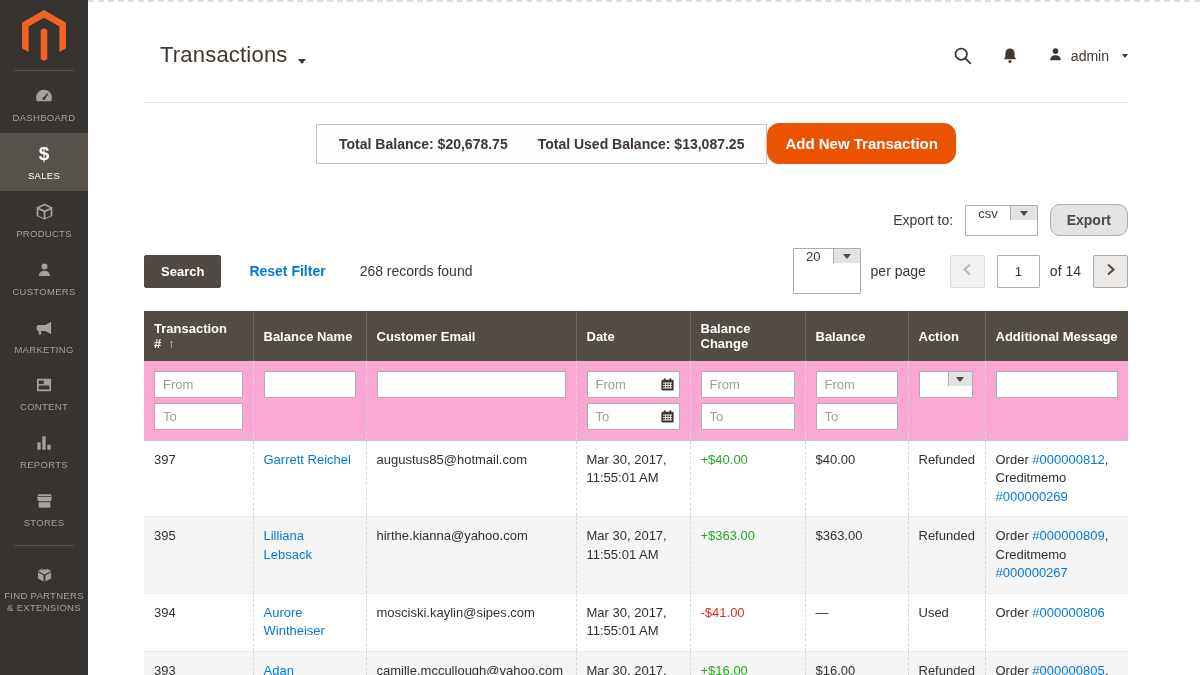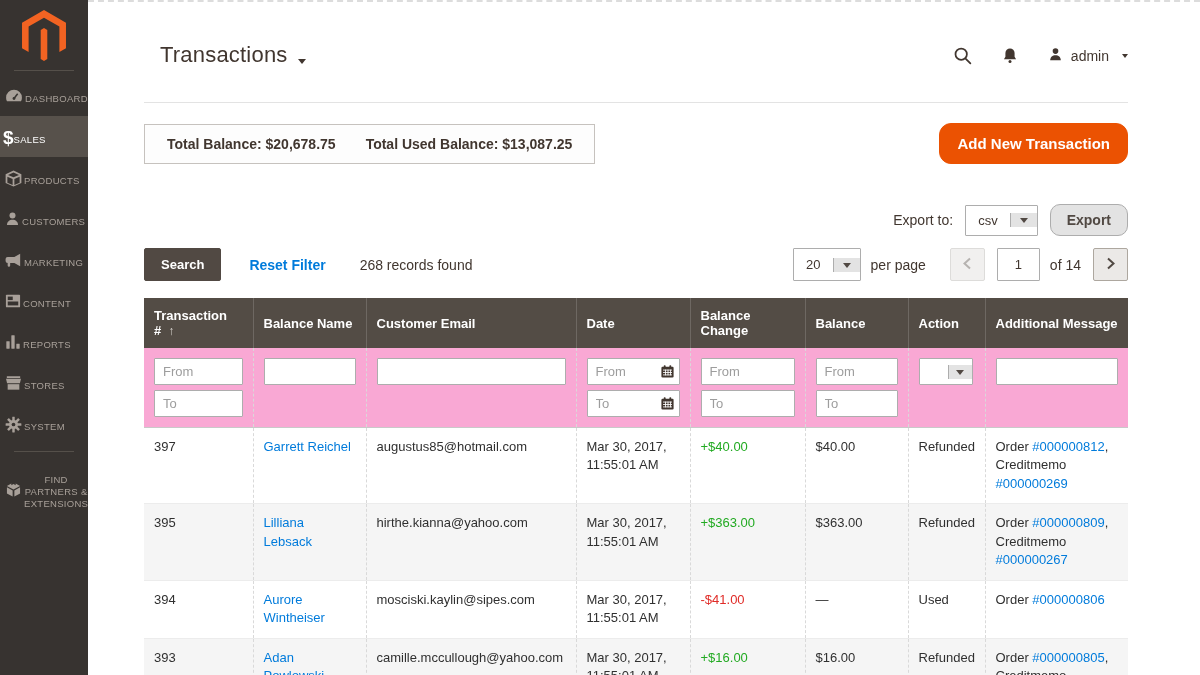--- a/index.html
+++ b/index.html
@@ -7,55 +7,55 @@
   body {
     width:1200px; height:675px; overflow:hidden; background:#fff;
     font-family:"Liberation Sans", sans-serif; color:#41362f;
   }
   
   .sidebar { position:fixed; left:0; top:0; width:88px; height:675px; background:var(--sidebar-bg,#373330); z-index:2; }
   .logo { height:70px; display:flex; align-items:center; justify-content:center; cursor:pointer; }
   .sb-divider { height:1px; background:#55504a; margin:0 14px; }
   .menu { display:flex; flex-direction:column; margin-top:4px; }
   .menu .sb-divider { margin:7px 14px; }
-  .menu-item { display:flex; flex-direction:row; align-items:center; padding:10px 3px 9px; cursor:pointer; color:#a8a099; }
+  .menu-item { display:flex; flex-direction:column; align-items:center; padding:10px 3px 9px; cursor:pointer; color:#a8a099; }
   .menu-item.active { background:var(--sidebar-active-bg,#57514b); color:#fff; }
   .mi-icon { height:22px; display:flex; align-items:center; justify-content:center; }
   .mi-icon svg { display:block; }
   .dollar { font-size:19px; font-weight:bold; line-height:1; }
   .mi-label { font-size:9.5px; letter-spacing:.3px; margin-top:5px; text-align:center; line-height:1.25; }
   
   .main { margin-left:88px; height:675px; padding:0 72px 0 56px; border-top:2px dashed #dcdcdc; overflow:hidden; background:#fff; }
   .page-header { display:flex; justify-content:space-between; align-items:center; padding:24px 0 18px; border-bottom:1px solid #e3e3e3; }
   .title-wrap { margin:16px; font-size:22px; font-weight:400; display:flex; align-items:flex-end; letter-spacing:.2px; cursor:pointer; }
   .caret { width:0; height:0; border:4px solid transparent; border-top:5px solid #41362f; margin-left:10px; margin-top:5px; }
   .caret.small { border-width:3.5px; border-top-width:4.5px; margin-left:6px; margin-top:4px; }
   .hdr-right { display:flex; align-items:flex-end; gap:27px; }
   .hicon { cursor:pointer; display:flex; }
   .admin-wrap { display:flex; align-items:center; gap:7px; font-size:14px; cursor:pointer; }
   
-  .summary-row { display:flex; justify-content:space-between; align-items:center; margin-top:20px; }
+  .summary-row { display:flex; justify-content:center; align-items:center; margin-top:20px; }
   .balance-box { border:1px solid #c6c2be; background:#fdfdfd; padding:11px 22px; display:flex; gap:30px; font-size:14px; font-weight:bold; }
   .btn-primary { background:var(--accent,#eb5202); color:#fff; border:1px solid var(--accent,#eb5202); font-size:15px; font-weight:bold; padding:11px 17px; border-radius:12px; font-family:inherit; cursor:pointer; }
   
   .export-row { display:flex; justify-content:flex-end; align-items:center; gap:12px; margin-top:40px; font-size:14px; }
-  .msel { display:flex; align-items:center; border:1px solid #adadad; background:#fff; border-radius:1px; cursor:pointer; }
+  .msel { display:flex; align-items:flex-start; border:1px solid #adadad; background:#fff; border-radius:1px; cursor:pointer; }
   .msel .val { display:flex; align-items:center; padding:0 12px; font-size:13px; color:#41362f; min-width:26px; }
   .msel .btn { width:27px; background:#e3e3e3; border-left:1px solid #adadad; display:flex; align-items:center; justify-content:center; }
   .tri { width:0; height:0; border:4px solid transparent; border-top:5px solid #514943; margin-top:5px; }
   .export-row .msel { height:31px; }
   .btn-secondary { background:#e3e3e3; border:1px solid #adadad; color:#514943; font-weight:bold; font-size:14px; padding:7px 16px; border-radius:10px; font-family:inherit; cursor:pointer; }
   
   .toolbar-row { display:flex; justify-content:space-between; align-items:center; margin-top:12px;gap:12px; }
   .tb-left { display:flex; align-items:center; }
   .btn-search { background:#514943; color:#fff; border:1px solid #514943; font-weight:bold; font-size:13px; padding:8px 16px; border-radius:2px; font-family:inherit; cursor:pointer; }
   .reset-link { color:var(--link,#007bdb); font-weight:bold; font-size:14px; margin-left:28px; cursor:pointer; }
   .records { margin-left:34px; font-size:14px; }
   .tb-right { display:flex; align-items:center; }
-  .per-page { height:33px; margin-right:10px; }
+  .per-page { height:46px; margin-right:10px; }
   .pp-label { font-size:14px; margin-right:24px; }
   .pg-btn { width:35px; height:33px; display:flex; align-items:center; justify-content:center; border-radius:2px; cursor:pointer; background:#f1f0ef; border:1px solid #dddcda; padding:0; }
   .pg-btn.next { background:#ebe9e7; border:1px solid #ada79f; }
   .pg-input { width:43px; height:33px; border:1px solid #adadad; text-align:center; font-size:13px; color:#41362f; margin:0 10px 0 12px; border-radius:1px; font-family:inherit; }
   .pg-of { font-size:14px; margin-right:12px; }
   
   .grid { width:100%; border-collapse:collapse; table-layout:fixed; margin-top:17px; }
   .grid th { background:var(--table-header-bg,#534c45); color:#fff; font-size:13px; font-weight:bold; text-align:left; padding:10px; border-left:1px solid rgba(255,255,255,.16); vertical-align:middle; }
   .grid th:first-child { border-left:none; }
   .sort-arrow { margin-left:7px; font-size:12px; color:#d8d4cf; font-weight:normal; }
@@ -157,33 +157,20 @@
           <span class="mi-label">REPORTS</span>
         </div>
         <div class="menu-item">
           <span class="mi-icon">
             <svg width="21" height="20" viewBox="0 0 24 24" fill="currentColor">
               <path d="M4 4h16v2H4zM3 7h18l-1.3 5.2H4.3L3 7z"></path>
               <path d="M5 13.4h14V20H5z"></path>
             </svg>
           </span>
           <span class="mi-label">STORES</span>
-        </div>
-        <div class="menu-item">
-          <span class="mi-icon">
-            <svg width="21" height="21" viewBox="0 0 24 24" fill="currentColor">
-              <rect x="10.6" y="3" width="2.8" height="18" rx="0.4"></rect>
-              <rect x="10.6" y="3" width="2.8" height="18" rx="0.4" transform="rotate(45 12 12)"></rect>
-              <rect x="10.6" y="3" width="2.8" height="18" rx="0.4" transform="rotate(90 12 12)"></rect>
-              <rect x="10.6" y="3" width="2.8" height="18" rx="0.4" transform="rotate(135 12 12)"></rect>
-              <circle cx="12" cy="12" r="5.2"></circle>
-              <circle cx="12" cy="12" r="2.1" fill="#373330"></circle>
-            </svg>
-          </span>
-          <span class="mi-label">SYSTEM</span>
         </div>
         <div class="sb-divider"></div>
         <div class="menu-item">
           <span class="mi-icon">
             <svg width="21" height="21" viewBox="0 0 24 24" fill="currentColor">
               <path d="M7 6.5 9.5 5v2.2L12 5.8l2.5 1.4V5L17 6.5 19.5 8 12 12 4.5 8z"></path>
               <path d="M4.5 9.5 11 13v7l-6.5-3.5z"></path>
               <path d="M19.5 9.5 13 13v7l6.5-3.5z"></path>
             </svg>
           </span>

